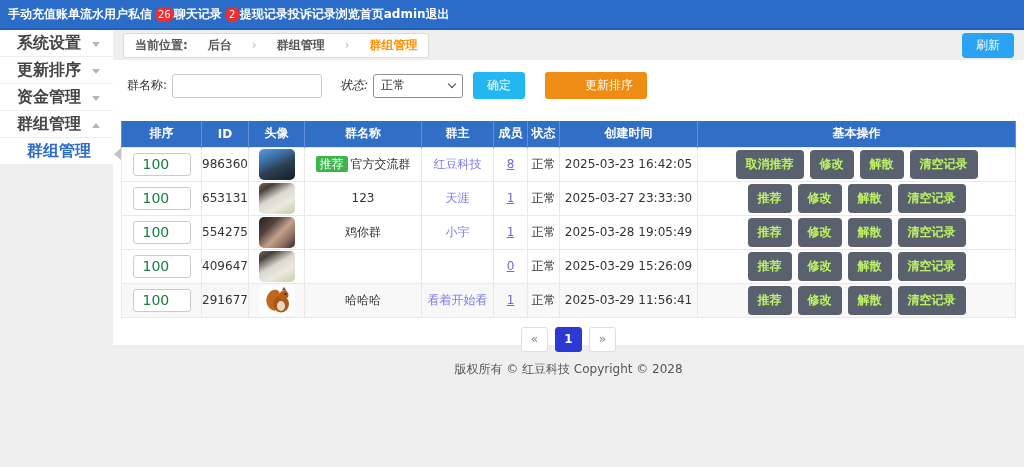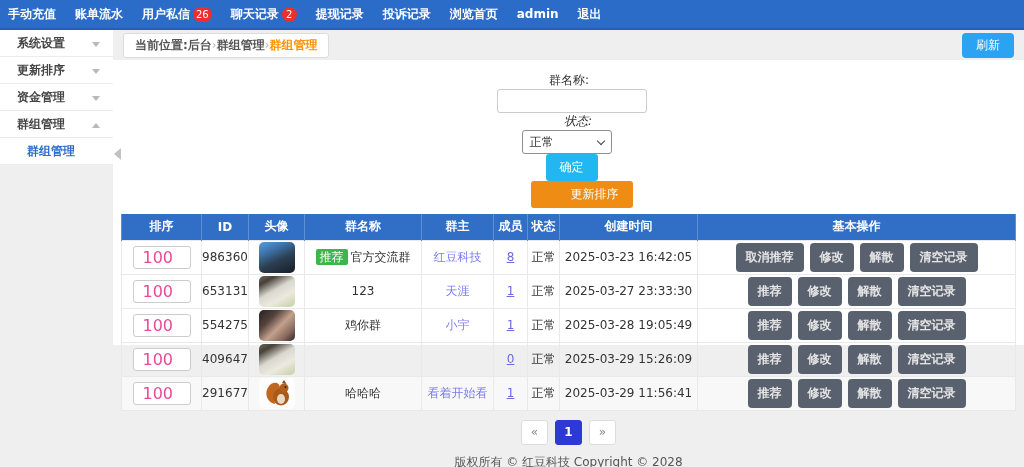--- a/index.html
+++ b/index.html
@@ -11,64 +11,64 @@
     font-size:12px; color:#333;
   }
   
   .topbar {
     height:30px; background:#2b6cc8;
     display:flex; align-items:center; justify-content:space-between;
     padding:0 14px 0 8px;
     border-bottom:2px solid #2160b8;
   }
   .topbar-title { color:#fff; font-size:13px; font-weight:bold; letter-spacing:.5px; }
-  .topnav { display:flex; align-items:center; gap:19px; }
+  .topnav { display:flex; align-items:center; }
   .nav-item { color:#fff; font-size:12px; font-weight:bold; cursor:pointer; display:flex; align-items:center; gap:3px; white-space:nowrap; }
   .nav-badge {
     background:#ef2d2d; color:#fff; font-size:10px; font-weight:normal;
     min-width:15px; height:15px; line-height:15px; border-radius:8px;
     text-align:center; padding:0 3px;
   }
   
   .layout { display:flex; height:437px; }
   .sidebar { width:113px; flex:none; }
   .menu-item {
     background:#fff; border-bottom:1px solid #ececec;
     height:27px; line-height:26px; padding-left:17px;
-    font-size:12px; color:#444; font-weight:bold;
+    font-size:16px; color:#444; font-weight:bold;
     position:relative; cursor:pointer;
   }
   .menu-item.sub { padding-left:27px; font-weight:normal; color:#555; }
   .menu-item.active { color:#2b6cc8; font-weight:bold; }
   .caret { position:absolute; right:13px; top:12px; width:0; height:0; }
   .caret.down { border-left:4px solid transparent; border-right:4px solid transparent; border-top:5px solid #b9b9b9; }
   .caret.up   { border-left:4px solid transparent; border-right:4px solid transparent; border-bottom:5px solid #b9b9b9; }
   
   .main { flex:1; position:relative; }
   .collapse-handle {
     position:absolute; left:1px; top:118px; width:0; height:0; cursor:pointer;
     border-top:6px solid transparent; border-bottom:6px solid transparent;
     border-right:7px solid #c2c2c2;
   }
   .crumb-bar { height:30px; display:flex; align-items:center; justify-content:space-between; padding:0 10px; }
   .crumb-box {
     background:#fff; border:1px solid #dcdcdc; border-radius:3px;
-    padding:3px 11px; display:flex; gap:0; align-items:center;
+    padding:3px 11px; display:flex; gap:20px; align-items:center;
     font-weight:bold; color:#555;
   }
   .crumb { white-space:nowrap; }
   .crumb.active { color:#ff9000; }
   .crumb-sep { color:#bbb; font-weight:normal; }
   .refresh-btn {
     background:#2aa3f3; color:#fff; border:none; border-radius:4px;
     padding:4px 14px; font-size:12px; cursor:pointer; font-family:inherit;
   }
   .card { background:#fff; height:285px; padding:10px 8px 0 8px; }
   
-  .filter-row { display:flex; align-items:center; margin:2px 0 6px 6px;flex-direction:column; }
+  .filter-row { display:flex; align-items:center; margin:2px 0 22px 6px; }
   .f-label { color:#333; margin-right:5px; }
   .f-input { width:150px; height:24px; border:1px solid #ccc; border-radius:3px; padding:0 6px; font-family:inherit; font-size:12px; }
   .f-select {
     width:90px; height:24px; border:1px solid #8f8f8f; border-radius:3px;
     display:flex; align-items:center; justify-content:space-between;
     padding:0 7px; background:#fff; margin-right:10px; cursor:pointer;
   }
   .sel-caret { width:6px; height:6px; border-right:1.6px solid #444; border-bottom:1.6px solid #444; transform:rotate(45deg); margin-top:-3px; }
   .gap-status { margin-left:18px;font-style:italic; }
   .btn { color:#fff; border:none; border-radius:3px; padding:5px 14px; font-size:12px; cursor:pointer; font-family:inherit; }
@@ -80,32 +80,32 @@
     background:#306fc5; color:#fff; height:26px; font-size:12px; font-weight:bold;
     border-right:1px solid #5e90d3; border-left:1px solid #5e90d3;
   }
   tbody td {
     border:1px solid #e9e9e9; text-align:center; height:34px;
     font-size:12px; color:#333; padding:0; overflow:hidden;
   }
   tbody tr:last-child td { background:#f8f8f8; }
   .sort-input {
     width:58px; height:23px; border:1px solid #ccc; border-radius:3px;
-    padding:0 0 0 9px; font-size:16px; color:#ec4899; font-family:inherit;
+    padding:0 0 0 9px; font-size:14px; color:#15803d; font-family:inherit;
   }
   .avatar { width:36px; height:31px; border-radius:5px; margin:0 auto; display:flex; align-items:center; justify-content:center; overflow:hidden; }
   .av1 { background:linear-gradient(155deg,#5b9bd8 0%,#3f74ab 28%,#2c3f52 58%,#161d27 100%); }
   .av2,.av4 { background:linear-gradient(150deg,#6e675c 0%,#474038 18%,#d9d8cf 45%,#ece9df 68%,#c4cfa4 100%); }
   .av3 { background:linear-gradient(135deg,#27201f 0%,#54423c 30%,#c3a18c 55%,#8a6c5f 78%,#2e2527 100%); }
   .av5 { background:#fdfdfd; }
   .badge-rec { background:#3cb54a; color:#fff; padding:1px 4px; border-radius:2px; margin-right:3px; }
   .link-owner { color:#7b7bf0; cursor:pointer; text-decoration:none; }
   .link-count { color:#6b6be0; cursor:pointer; text-decoration:underline; }
   .action-btn {
-    background:#5a616e; color:#e5e5e5; border:none; border-radius:4px;
+    background:#5a616e; color:#bef264; border:none; border-radius:4px;
     padding:6px 10px; font-size:12px; font-weight:bold; margin:0 3px;
     cursor:pointer; font-family:inherit; white-space:nowrap;
   }
   
   .pagination { display:flex; justify-content:center; gap:7px; margin-top:9px; }
   .page-btn {
     min-width:27px; height:25px; line-height:23px; text-align:center;
     border:1px solid #ddd; border-radius:3px; background:#fff; color:#8a8a8a;
     padding:0 7px; cursor:pointer;
   }

